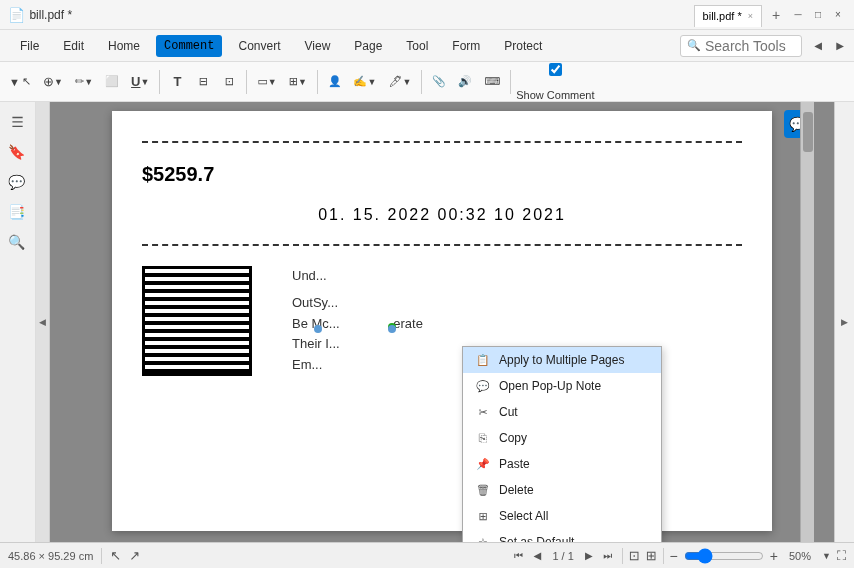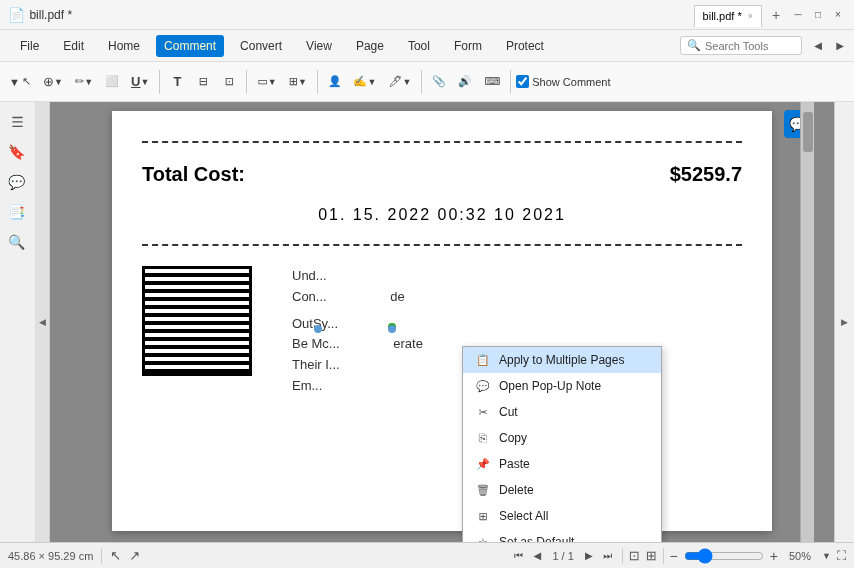--- a/index.html
+++ b/index.html
@@ -18,41 +18,41 @@
     .tab .close-tab { margin-left: 6px; font-size: 9px; color: #999; }
     .tab-new { width: 20px; height: 20px; display: flex; align-items: center; justify-content: center; font-size: 14px; color: #666; cursor: pointer; }
 
     
     .menubar {
       display: flex; align-items: center; height: 32px;
       background: #f5f5f5; border-bottom: 1px solid #ddd;
       padding: 0 4px;
     }
     .menu-item { padding: 4px 8px; font-size: 12px; color: #333; cursor: pointer; border-radius: 3px; margin-left: 8px; }
-    .menu-item.active { background: #0078d7; color: #fef9c3; }
+    .menu-item.active { background: #0078d7; color: #000000; font-family: Liberation Mono, monospace; }
     .menu-search { margin-left: auto; display: flex; align-items: center; background: #fff; border: 1px solid #ccc; border-radius: 3px; padding: 2px 6px; font-size: 11px; color: #999; }
     .menu-search input { border: none; outline: none; font-size: 11px; color: #999; width: 100px; }
     .menu-nav-btns { display: flex; gap: 2px; margin-left: 6px; }
     .menu-nav-btn { width: 20px; height: 20px; display: flex; align-items: center; justify-content: center; font-size: 10px; color: #555; cursor: pointer; }
 
     
     .toolbar {
       display: flex; align-items: center; height: 40px;
       background: #f9f9f9; border-bottom: 1px solid #ddd;
       padding: 0 4px; gap: 2px; flex-wrap: nowrap; overflow: hidden;
     }
     .toolbar-btn {
       display: flex; align-items: center; justify-content: center;
       height: 28px; min-width: 24px; padding: 2px 4px;
       border: 1px solid transparent; border-radius: 3px;
       cursor: pointer; font-size: 11px; color: #444;
       background: transparent;
     }
     .toolbar-sep { width: 1px; height: 24px; background: #ccc; margin: 0 3px; }
-    .toolbar-check { display: flex; align-items: center; gap: 3px; font-size: 11px; color: #333; }
+    .toolbar-check { display: flex; align-items: center; gap: 13px; font-size: 11px; color: #333; flex-direction: column; }
     .toolbar-check input[type=checkbox] { accent-color: #0078d7; }
 
     
     .main-area { display: flex; height: calc(568px - 30px - 26px - 32px - 40px); }
     .left-sidebar { width: 36px; background: #f0f0f0; border-right: 1px solid #ddd; display: flex; flex-direction: column; align-items: center; padding-top: 8px; gap: 6px; }
     .sidebar-icon { width: 24px; height: 24px; display: flex; align-items: center; justify-content: center; cursor: pointer; color: #555; font-size: 14px; border-radius: 3px; }
 
     
     .pdf-area { flex: 1; background: #888; display: flex; flex-direction: column; align-items: center; overflow: hidden; position: relative; }
     .pdf-page { background: #fff; width: 660px; margin: 10px auto; position: relative; padding: 20px 30px; box-shadow: 0 2px 8px rgba(0,0,0,0.3); min-height: 420px; }
@@ -126,21 +126,21 @@
   <div class="menu-item">Home</div>
   <div class="menu-item active">Comment</div>
   <div class="menu-item">Convert</div>
   <div class="menu-item">View</div>
   <div class="menu-item">Page</div>
   <div class="menu-item">Tool</div>
   <div class="menu-item">Form</div>
   <div class="menu-item">Protect</div>
   <div class="menu-search" style="margin-left:auto; display:flex; align-items:center; gap:4px; padding: 2px 6px;">
     <span style="font-size:11px;">🔍</span>
-    <input type="text" style="border: none; outline: none; font-size: 11px; width: 90px; color: rgb(153, 153, 153);" placeholder="Search Tools">
+    <input type="text" style="border: none; outline: none; font-size: 14px; width: 90px; color: rgb(153, 153, 153);" placeholder="Search Tools">
   </div>
   <div class="menu-nav-btns">
     <div class="menu-nav-btn">◀</div>
     <div class="menu-nav-btn">▶</div>
   </div>
 </div>
 
 <div class="toolbar">
 
   <div class="toolbar-btn" style="display:flex; gap:2px; align-items:center;">
@@ -226,31 +226,29 @@
 
   <div class="pdf-area" style="position:relative; flex:1; background:#888; display:flex; align-items:flex-start; justify-content:center; overflow:hidden;">
 
     <div class="top-floating-btn">
       <span style="color:white; font-size:14px;">💬</span>
     </div>
 
     <div class="pdf-page" style="margin-top:8px;">
       <div class="dashed-line"></div>
       <div class="total-cost-row">
-        <span>Total Cost:</span>
         <span>$5259.7</span>
       </div>
       <div class="date-row">01. 15. 2022  00:32  10 2021</div>
       <div class="dashed-line"></div>
 
       <div class="qr-area">
         <div class="qr-code"></div>
         <div class="qr-text">
           <div>Und...</div>
-          <div>Con... <span style="padding-left:60px;">de</span></div>
           <div style="margin-top:6px;">OutSy...</div>
           <div>Be Mc... <span style="padding-left:50px;">erate</span></div>
           <div>Their I...</div>
           <div>Em...</div>
         </div>
       </div>
 
       <div style="position:absolute; top:218px; left:280px;">
 
         <div class="handle" style="top:-6px; left:50%; transform:translateX(-50%); background:#22aa22;"></div>

